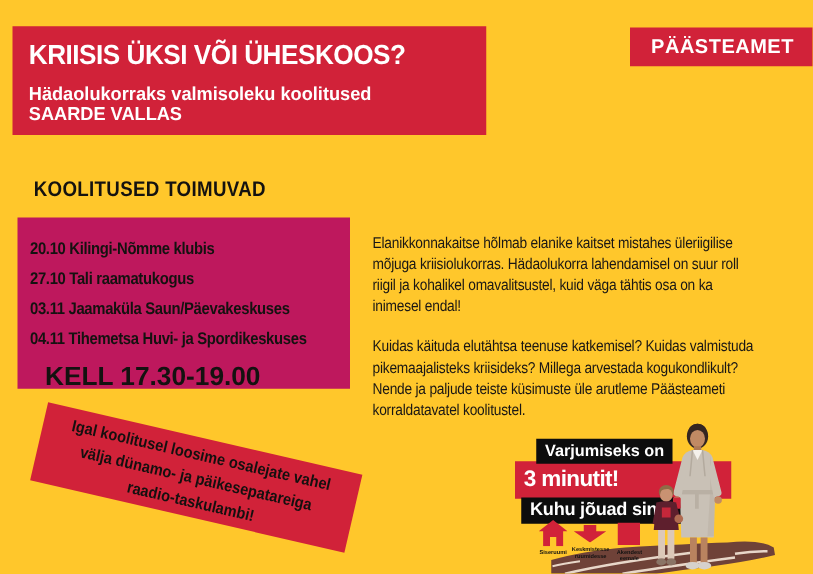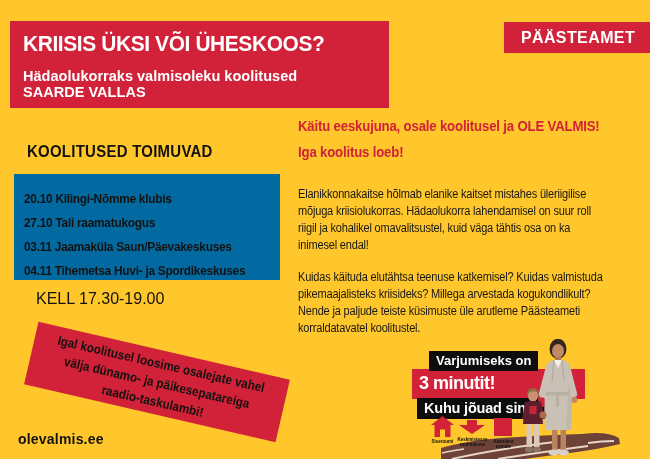--- a/index.html
+++ b/index.html
@@ -20,25 +20,25 @@
               transform:scaleX(.97);transform-origin:left;}
   .banner-sub.first{margin-top:11px;}
 
   .brand{left:504px;top:22px;width:148px;height:31px;background:#D12239;color:#fff;
          display:flex;align-items:center;justify-content:center;
          font-size:16px;font-weight:800;letter-spacing:.4px;}
 
   
   .sched-heading{left:27px;top:142px;font-size:17px;font-weight:800;letter-spacing:.3px;
                  transform:scaleX(.88);transform-origin:left;white-space:nowrap;}
-  .sched-box{left:14px;top:174px;width:266px;height:106px;background:#0369a1;
+  .sched-box{left:14px;top:174px;width:266px;height:137px;background:#be185d;
              box-sizing:border-box;padding:13px 0 0 10px;}
   .sched-item{font-size:13.5px;font-weight:700;line-height:24px;white-space:nowrap;
               letter-spacing:-0.3px;transform:scaleX(.88);transform-origin:left;}
-  .sched-time{font-size:16px;font-weight:400;margin:7px 0 0 12px;white-space:nowrap;}
+  .sched-time{font-size:21px;font-weight:700;margin:7px 0 0 12px;white-space:nowrap;}
 
   .raffle{left:28px;top:350px;width:258px;height:64px;background:#D12239;
           transform:rotate(13deg);text-align:center;box-sizing:border-box;padding-top:4px;}
   .raffle-line{font-size:13px;font-weight:700;line-height:19px;color:#14100f;
                white-space:nowrap;transform:scaleX(.9);transform-origin:center;}
 
   .website{left:18px;top:431px;font-size:14px;font-weight:800;letter-spacing:.2px;}
 
   
   .lead{left:298px;top:113px;}
@@ -89,26 +89,21 @@
     <div class="sched-item">04.11 Tihemetsa Huvi- ja Spordikeskuses</div>
     <div class="sched-time">KELL 17.30-19.00</div>
   </div>
 
   <div class="abs raffle">
     <div class="raffle-line">Igal koolitusel loosime osalejate vahel</div>
     <div class="raffle-line">välja dünamo- ja päikesepatareiga</div>
     <div class="raffle-line">raadio-taskulambi!</div>
   </div>
 
-  <div class="abs website">olevalmis.ee</div>
 
-  <div class="abs lead">
-    <div class="lead-line">Käitu eeskujuna, osale koolitusel ja OLE VALMIS!</div>
-    <div class="lead-line">Iga koolitus loeb!</div>
-  </div>
 
   <div class="abs para p1">
     <div class="para-line">Elanikkonnakaitse hõlmab elanike kaitset mistahes üleriigilise</div>
     <div class="para-line">mõjuga kriisiolukorras. Hädaolukorra lahendamisel on suur roll</div>
     <div class="para-line">riigil ja kohalikel omavalitsustel, kuid väga tähtis osa on ka</div>
     <div class="para-line">inimesel endal!</div>
   </div>
 
   <div class="abs para p2">
     <div class="para-line">Kuidas käituda elutähtsa teenuse katkemisel? Kuidas valmistuda</div>

